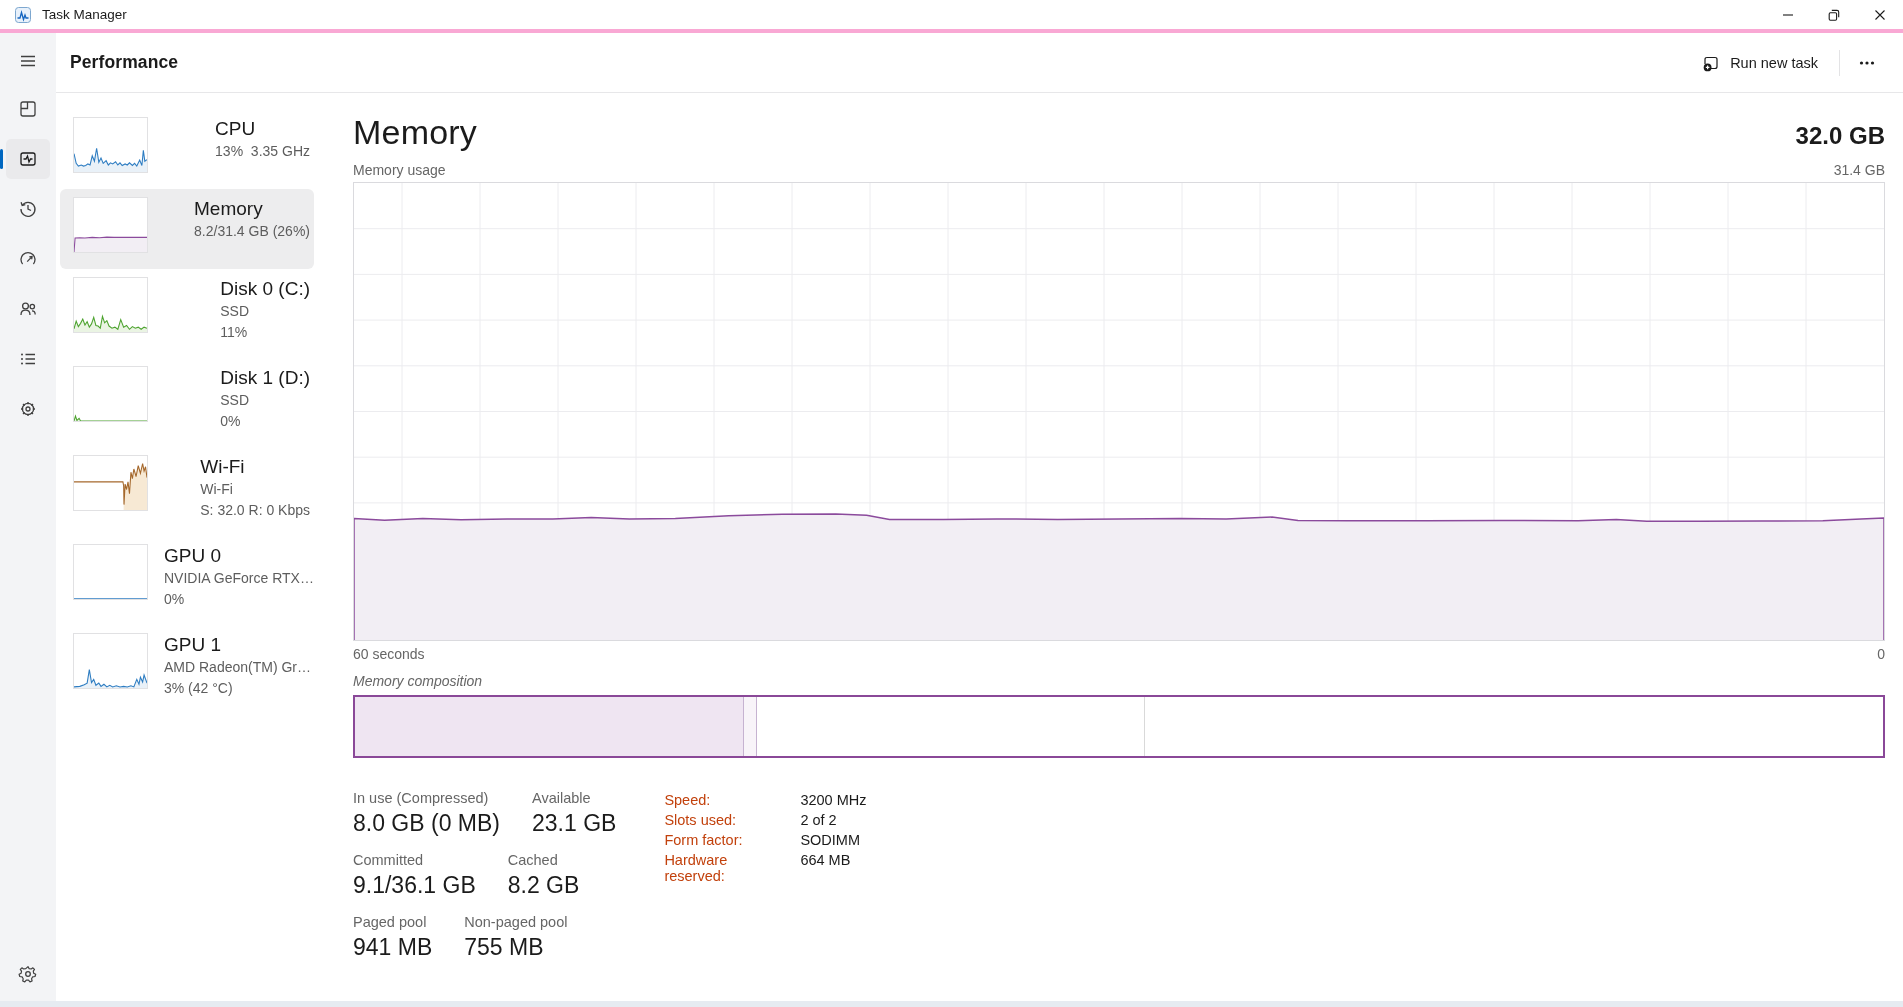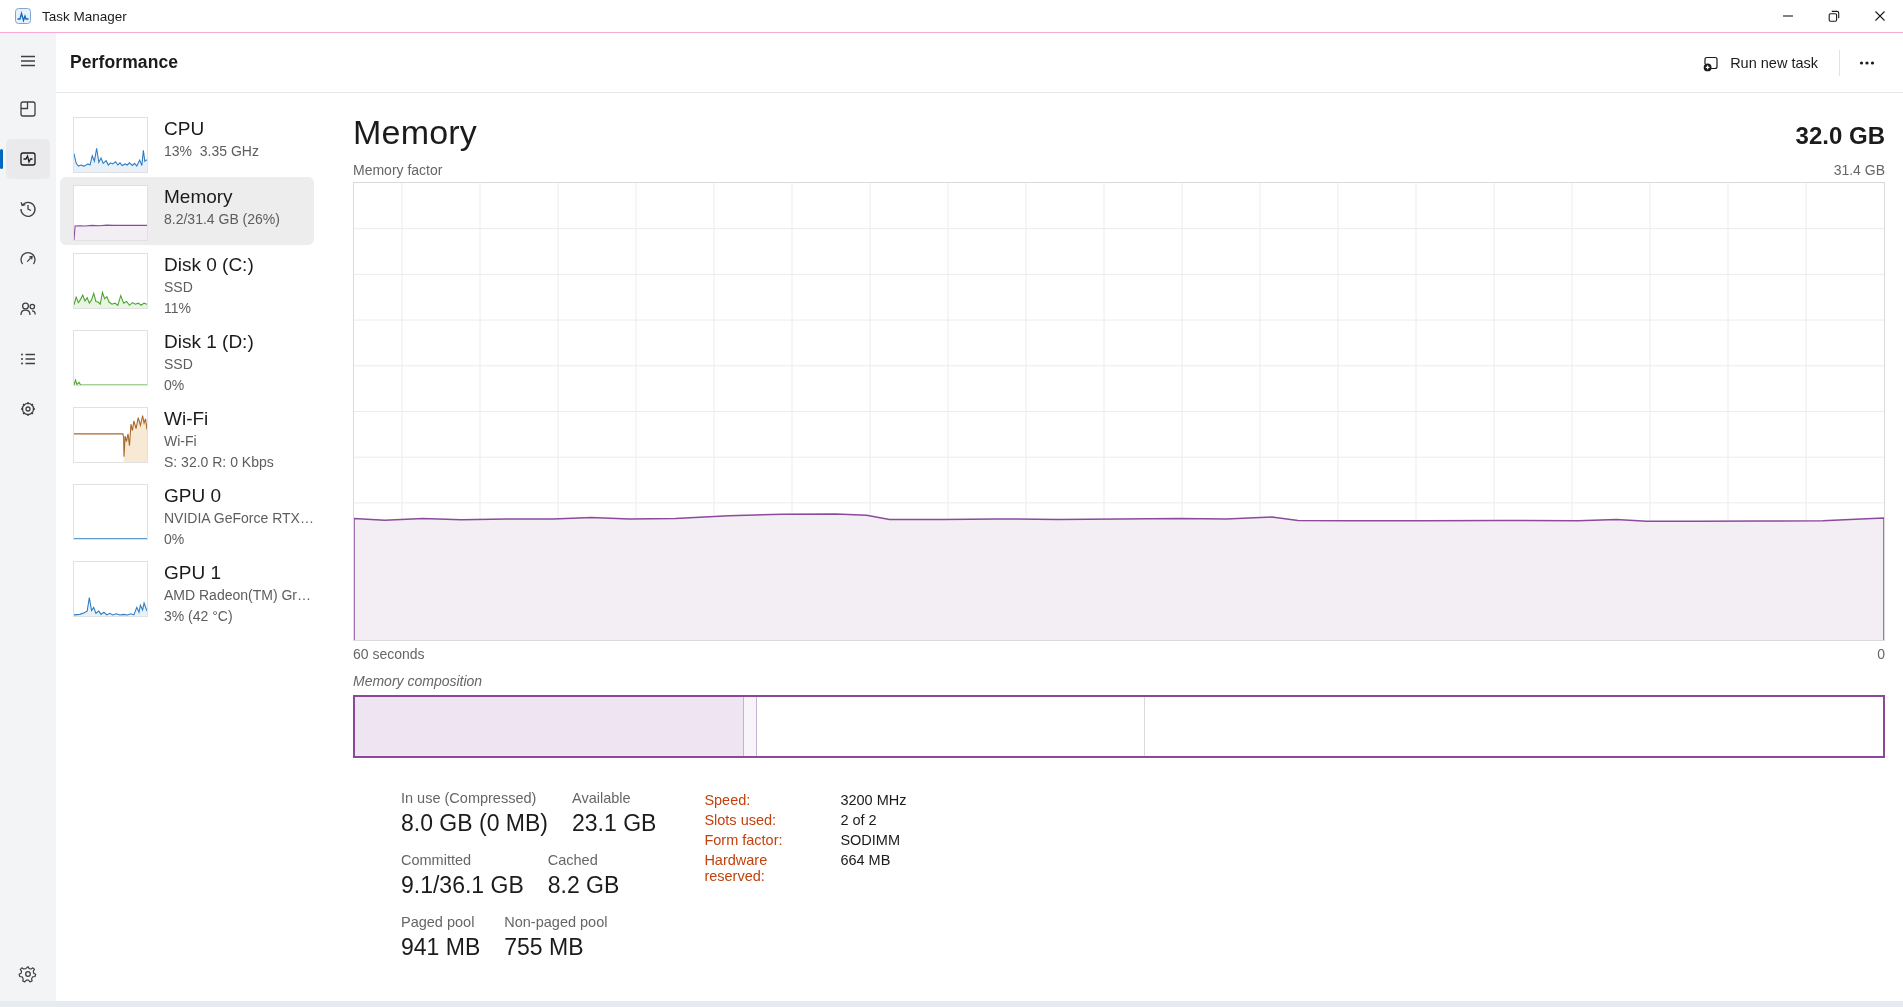--- a/index.html
+++ b/index.html
@@ -6,21 +6,21 @@
   html,body { margin:0; padding:0; background:#fff; }
   body {
     font-family: "Liberation Sans", "DejaVu Sans", sans-serif;
     color:#1b1b1b;
     -webkit-font-smoothing: antialiased;
   }
   .window { position:relative; width:1903px; height:1007px; background:#fff; overflow:hidden; }
   .window::after { content:""; position:absolute; left:0; right:0; bottom:0; height:6px; background:#e6ebf1; }
 
   
-  .titlebar { height:33px; display:flex; align-items:center; border-bottom:1px solid #f9a8d4; background:#fff; }
+  .titlebar { height:33px; display:flex; align-items:center; border-bottom:4px solid #f9a8d4; background:#fff; }
   .tb-appicon { width:16px; height:16px; margin-left:15px; flex-shrink:0; }
   .tb-title { font-size:13.5px; margin-left:11px; color:#1b1b1b; }
   .tb-spacer { flex:1; }
   .tb-btn { width:46px; height:32px; display:flex; align-items:center; justify-content:center; }
   .tb-btn svg { display:block; }
 
   
   .app { display:flex; height:973px; }
 
   
@@ -41,21 +41,21 @@
   .header-title { font-size:17.5px; font-weight:700; letter-spacing:.1px; }
   .header-actions { margin-left:auto; display:flex; align-items:center; }
   .run-btn { display:flex; align-items:center; gap:10px; font-size:14.5px; padding:7px 12px; border-radius:4px; cursor:default; }
   .header-divider { width:1px; height:26px; background:#e3e3e5; margin:0 9px; }
   .more-btn { width:36px; height:30px; display:flex; align-items:center; justify-content:center; border-radius:4px; }
 
   .body-row { flex:1; display:flex; min-height:0; }
 
   
   .perf-panel { width:264px; padding-top:16px; flex-shrink:0; }
-  .perf-item { display:flex; gap:16px; margin:0 6px 0 4px; padding:8px 4px 4px 13px; border-radius:6px; }
+  .perf-item { display:flex; gap:16px; margin:0 6px 0 4px; padding:8px 4px 16px 13px; border-radius:6px;justify-content:space-between; }
   .perf-item.selected { background:#ededee; }
   .mini-chart { width:75px; height:56px; border:1px solid #e1e1e3; background:#fff; flex-shrink:0; }
   .mini-chart svg { width:100%; height:100%; display:block; }
   .perf-text { min-width:0; }
   .perf-title { font-size:19px; line-height:23px; margin-top:0; white-space:nowrap; }
   .perf-sub { font-size:14px; line-height:19px; color:#5d5d5d; margin-top:2px; white-space:nowrap; }
 
   
   .detail { flex:1; min-width:0; padding:20px 18px 0 33px; }
   .detail-title-row { display:flex; align-items:baseline; }
@@ -67,21 +67,21 @@
   .chart-wrap svg { width:100%; height:100%; display:block; }
   .axis-row { display:flex; font-size:14px; color:#666; margin-top:5px; }
   .axis-right { margin-left:auto; }
   .comp-label { margin-top:11px; font-size:14px; color:#666;font-style:italic; }
   .comp-bar { margin-top:6px; height:63px; border:2px solid #8a4898; display:flex; background:#fff; }
   .comp-seg { height:100%; }
 
   
   .stats { display:flex; gap:20px; margin-top:32px; }
   .stats-grid { display:flex; flex-direction:column; }
-  .stats-row { display:flex; gap:24px; margin-bottom:15px;margin-left:48px; }
+  .stats-row { display:flex; gap:32px; margin-bottom:15px; }
   .stat-label { font-size:14.5px; color:#666; }
   .stat-value { font-size:23px; font-weight:300; margin-top:4px; white-space:nowrap; }
   .details-grid { display:grid; grid-template-columns:145px auto; row-gap:4px; font-size:14.5px; align-content:start; padding-top:2px; }
   .detail-label { color:#c2410c;margin-left:28px; }
   .detail-value { color:#1b1b1b;margin-left:19px; }
 </style>
 </head>
 <body>
 
 <div class="window">
@@ -295,21 +295,21 @@
               </div>
             </div>
           </div>
 
         <div class="detail">
           <div class="detail-title-row">
             <span class="detail-title">Memory</span>
             <span class="detail-total">32.0 GB</span>
           </div>
           <div class="usage-row">
-            <span>Memory factor</span>
+            <span>Memory usage</span>
             <span class="usage-max">31.4 GB</span>
           </div>
 
           <div class="chart-wrap">
             <svg id="memchart" viewBox="0 0 1530 457" preserveAspectRatio="none">
                 <line x1="1452" y1="0" x2="1452" y2="457" stroke="#ececef" stroke-width="1"></line>
                 <line x1="1374" y1="0" x2="1374" y2="457" stroke="#ececef" stroke-width="1"></line>
                 <line x1="1296" y1="0" x2="1296" y2="457" stroke="#ececef" stroke-width="1"></line>
                 <line x1="1218" y1="0" x2="1218" y2="457" stroke="#ececef" stroke-width="1"></line>
                 <line x1="1140" y1="0" x2="1140" y2="457" stroke="#ececef" stroke-width="1"></line>

